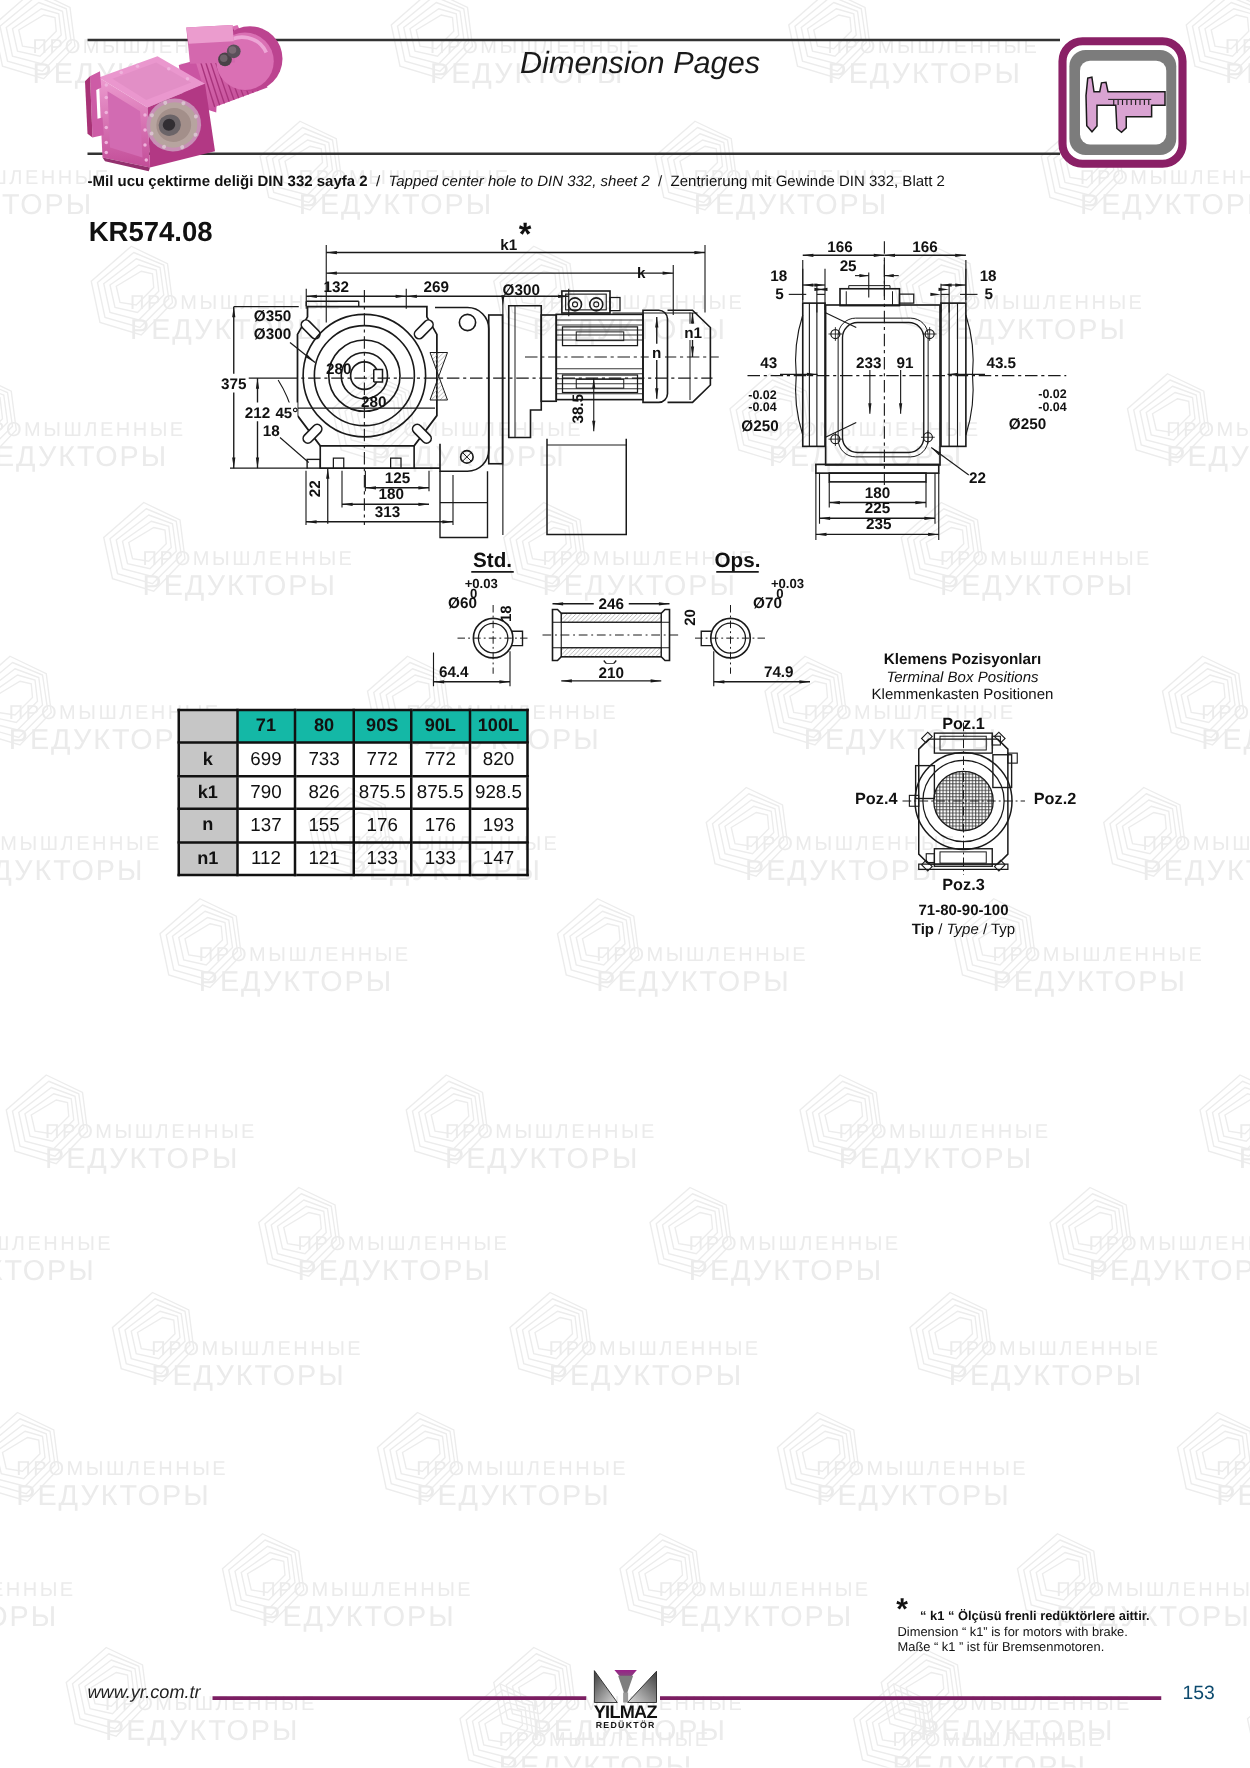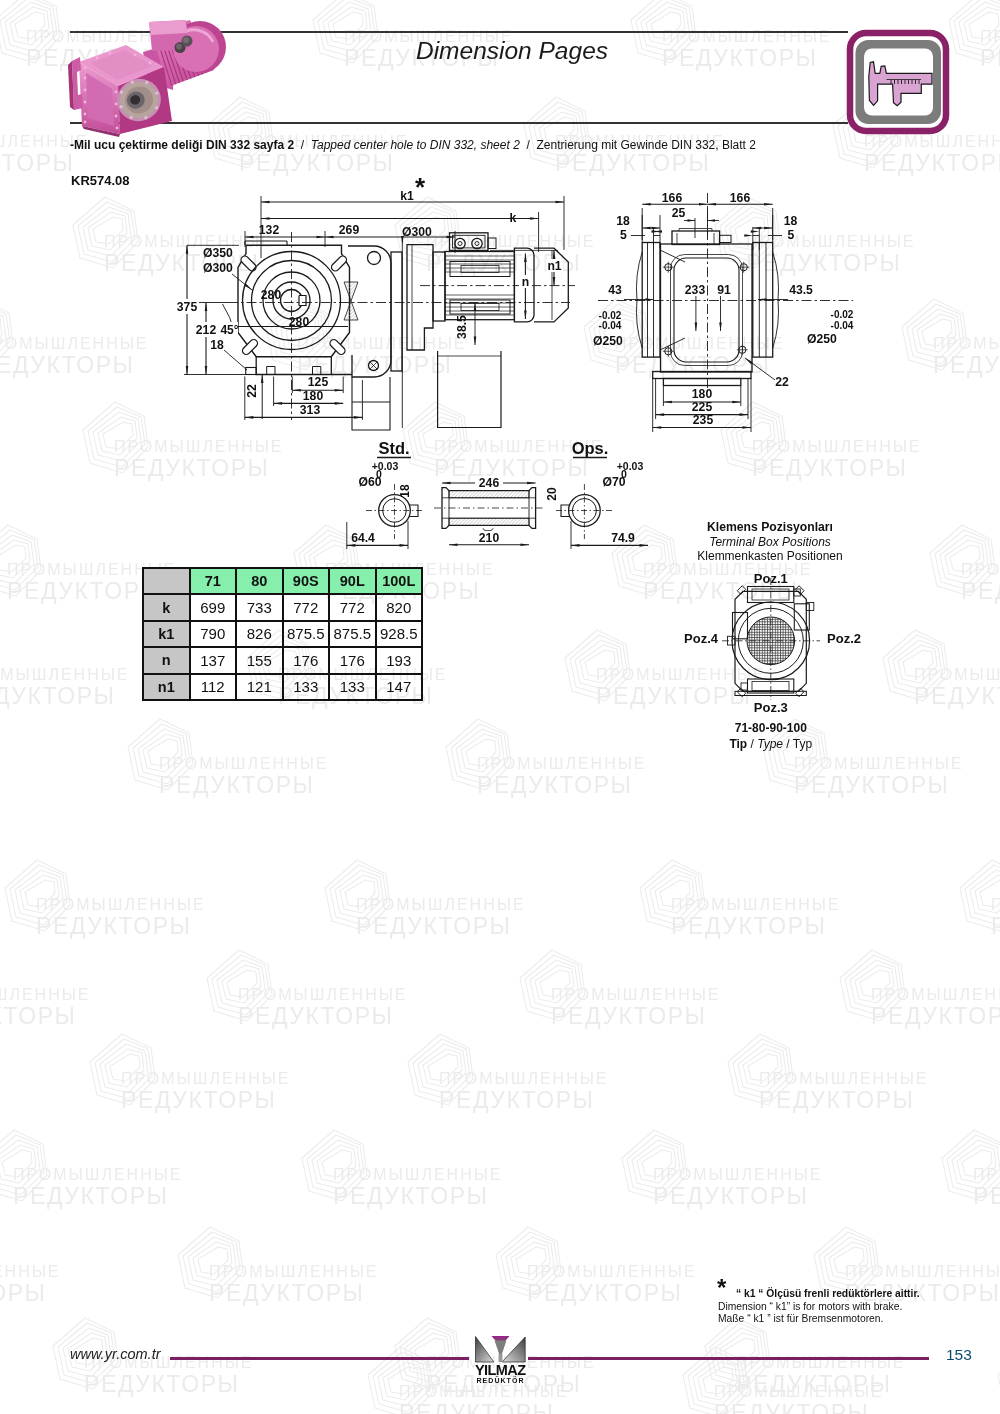--- a/index.html
+++ b/index.html
@@ -2,27 +2,27 @@
 <html><head><meta charset="utf-8">
 <style>
 html,body{margin:0;padding:0}
 body{width:1000px;height:1414px;position:relative;font-family:"Liberation Sans",sans-serif;background:#fff;overflow:hidden}
 .abs{position:absolute}
 #hdr-title{position:absolute;left:312px;top:37px;width:400px;text-align:center;color:#1a1a1a}
 .t1{font-size:24.5px;font-weight:bold;line-height:28px}
 .t2{font-size:24.5px;font-style:italic;line-height:28px}
 .t3{font-size:24.5px;line-height:28px}
 #note{position:absolute;left:70px;top:138px;font-size:12px;color:#111;white-space:nowrap}
-#kr{position:absolute;left:71px;top:173px;font-size:13px;font-weight:bold;color:#111}
+#kr{position:absolute;left:71px;top:173px;font-size:22px;font-weight:bold;color:#111}
 #foot-www{position:absolute;left:70px;top:1346px;font-size:14.5px;font-style:italic;color:#222}
 #foot-153{position:absolute;left:946px;top:1346px;font-size:15.5px;color:#0c4a6e}
 #star-note{position:absolute;left:717px;top:1276px;color:#111}
 table.dim{position:absolute;left:142px;top:567px;border-collapse:collapse;table-layout:fixed}
 table.dim td,table.dim th{border:2px solid #111;width:44.5px;height:24.4px;text-align:center;vertical-align:middle;padding:0;font-size:15px;color:#111}
-table.dim th{background:#86efac;font-size:14.5px}
+table.dim th{background:#14b8a6;font-size:14.5px}
 table.dim td.h{background:#c6c6c6;font-weight:bold;font-size:14.5px}
 </style></head>
 <body>
 
 <svg class="abs" style="left:0;top:0" width="1000" height="1414" viewBox="0 0 1000 1414">
 <defs>
 <g id="wmu">
   <g fill="none" stroke="#ececec" stroke-width="1.1">
     <path d="M37,2 L66,16 L70,47 L45,73 L12,63 L5,30 Z"></path>
     <path d="M39,7 L63,17 L67,44 L44,67 L16,59 L10,31 Z"></path>

